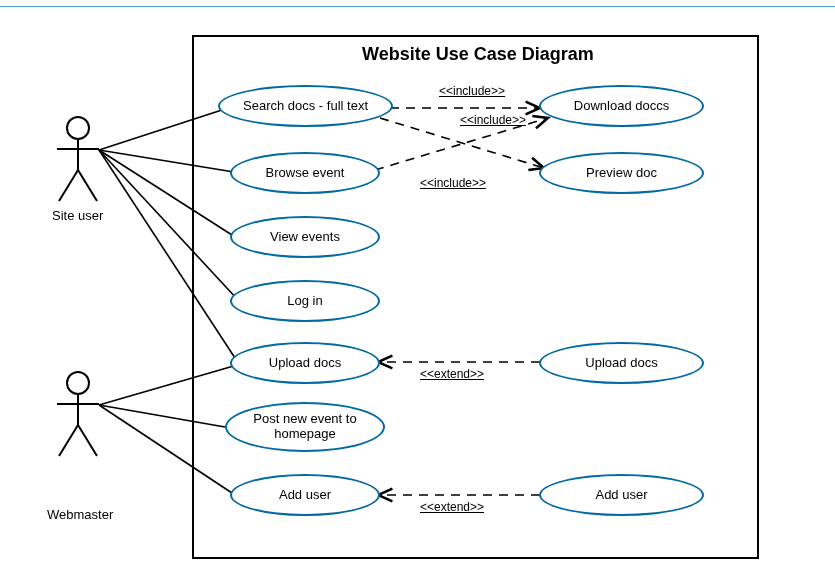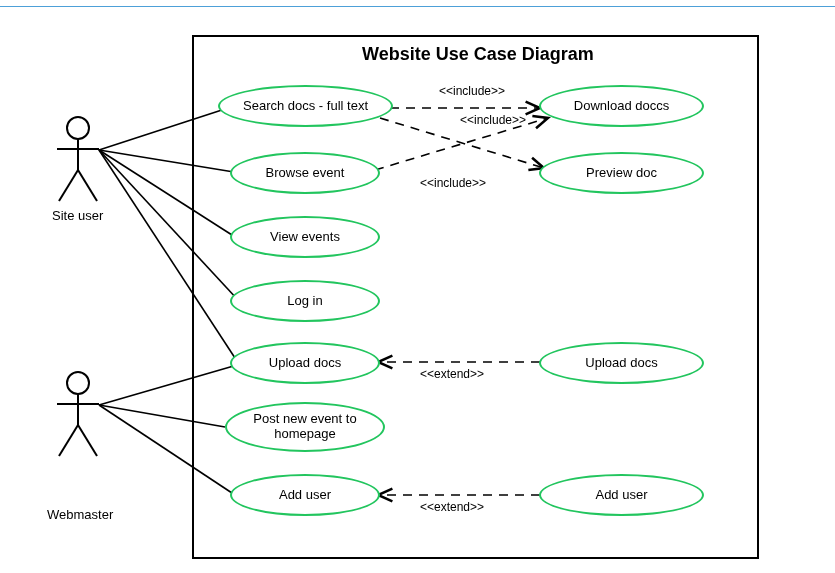--- a/index.html
+++ b/index.html
@@ -36,37 +36,38 @@
     white-space: nowrap;
   }
   .actor-label {
     position: absolute;
     font-size: 13px;
     text-align: right;
     white-space: nowrap;
   }
   .uc {
     position: absolute;
-    border: 2px solid #22c55e;
+    border: 2px solid #0369a1;
     border-radius: 50% / 50%;
     background: #fff;
     display: flex;
     align-items: center;
     justify-content: center;
     text-align: center;
     font-size: 13px;
     line-height: 1.15;
     padding: 0 6px;
     box-sizing: border-box;
   }
   .rel-label {
     position: absolute;
     font-size: 12px;
     white-space: nowrap;
     background: transparent;
+    text-decoration: underline;
   }
   svg.lines {
     position: absolute;
     left: 0;
     top: 0;
     width: 835px;
     height: 573px;
     pointer-events: none;
   }
   svg.lines line.solid {

